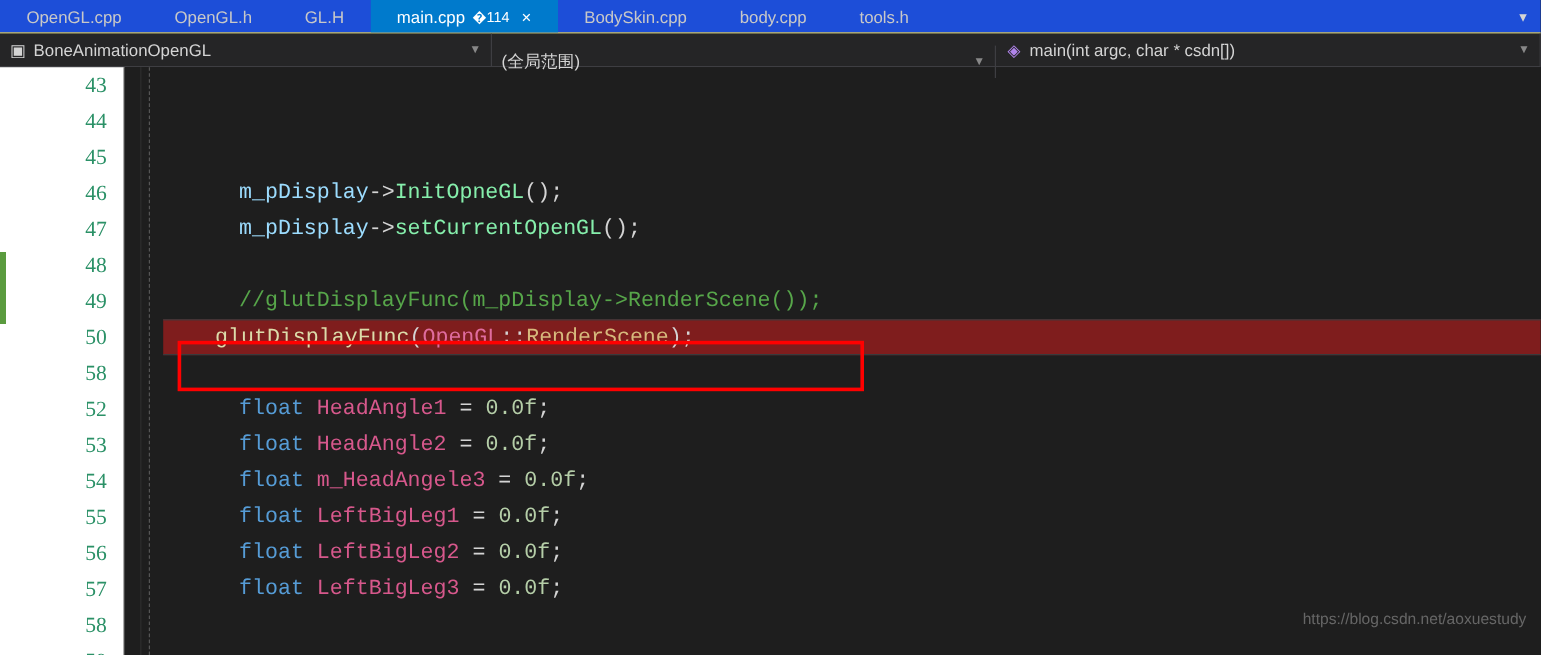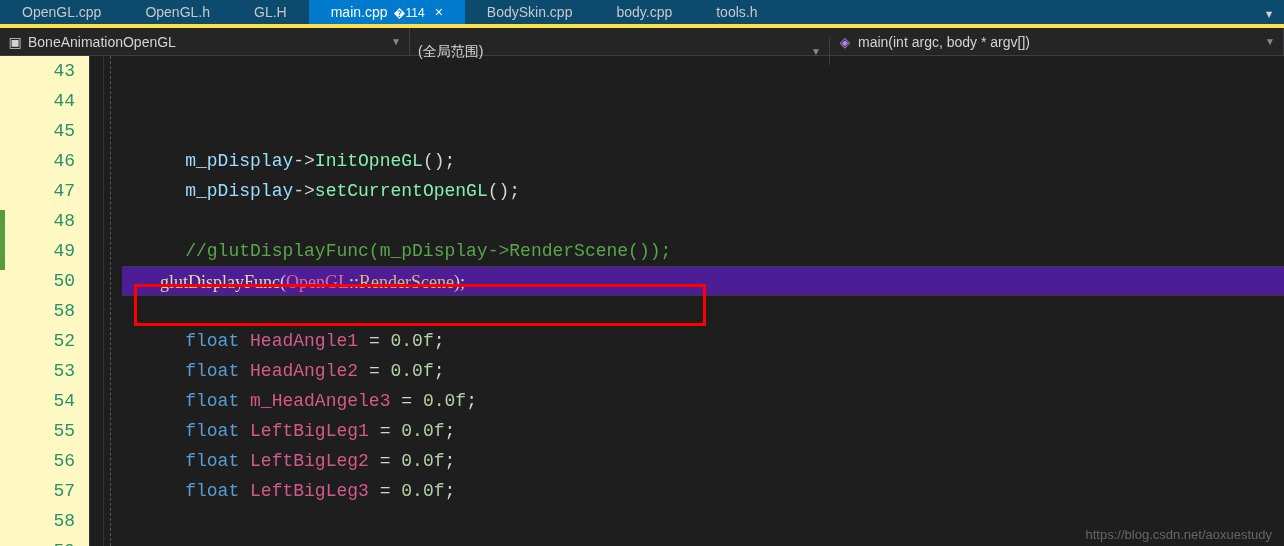--- a/index.html
+++ b/index.html
@@ -7,24 +7,24 @@
       font-family: Consolas, 'Courier New', monospace;
       background: #1e1e1e;
       color: #d4d4d4;
       width: 1284px;
       height: 546px;
       overflow: hidden;
       position: relative;
     }
     .tab-bar {
       display: flex;
-      background: #0c4a6e;
+      background: #1d4ed8;
       height: 28px;
       align-items: stretch;
-      border-bottom: 4px solid #fde047;
+      border-bottom: 1px solid #fde047;
     }
     .tab {
       padding: 4px 22px;
       color: #c8c8c8;
       font-size: 14px;
       cursor: pointer;
       display: flex;
       align-items: center;
       gap: 6px;
       font-family: 'Segoe UI', sans-serif;
@@ -73,26 +73,27 @@
       margin-left: auto;
       font-size: 10px;
       color: #888;
     }
     .editor-area {
       display: flex;
       height: calc(100% - 56px);
       background: #1e1e1e;
     }
     .gutter {
-      width: 90px;
-      background: #fef9c3;
+      width: 104px;
+      background: #ffffff;
       text-align: right;
       padding-right: 14px;
       border-right: 1px solid #333;
       flex-shrink: 0;
+      font-family: Liberation Serif, serif;
     }
     .line-num {
       color: #2b9167;
       font-size: 18px;
       line-height: 30px;
       height: 30px;
       font-weight: 500;
     }
     .margin-strip {
       width: 14px;
@@ -125,27 +126,25 @@
       position: relative;
       font-size: 18px;
       line-height: 30px;
     }
     .code-line {
       height: 30px;
       white-space: pre;
       position: relative;
     }
     .code-line.current {
-      background: #4c1d95;
+      background: #7f1d1d;
       margin-left: -20px;
-      padding-left: 20px;
       border: 1px solid #3a3a3c;
       border-left: none;
       border-right: none;
-      font-family: Liberation Serif, serif;
     }
     .highlight-box {
       position: absolute;
       border: 3px solid #ff0000;
       pointer-events: none;
       z-index: 10;
     }
     .c-comment { color: #57a64a; }
     .c-var { color: #9cdcfe; }
     .c-op { color: #d4d4d4; }
@@ -153,21 +152,21 @@
     .c-punct { color: #d4d4d4; }
     .c-func { color: #dcdcaa; }
     .c-type { color: #e06c9e; }
     .c-scope { color: #d4d4d4; }
     .c-ident { color: #d7ba7d; }
     .c-keyword { color: #569cd6; }
     .c-field { color: #d7588c; font-weight: 500; }
     .c-number { color: #b5cea8; }
     .watermark {
       position: absolute;
-      bottom: 4px;
+      bottom: 23px;
       right: 12px;
       color: #666;
       font-size: 13px;
       font-family: 'Segoe UI', sans-serif;
       z-index: 20;
     }
   </style>
 </head>
 <body>
 
@@ -203,21 +202,21 @@
     <span class="nav-icon">▣</span>
     <span>BoneAnimationOpenGL</span>
     <span class="nav-dropdown">▼</span>
   </div>
   <div class="nav-section scope2">
     <span>(全局范围)</span>
     <span class="nav-dropdown">▼</span>
   </div>
   <div class="nav-section scope3">
     <span class="nav-icon cube">◈</span>
-    <span>main(int argc, body * argv[])</span>
+    <span>main(int argc, char * csdn[])</span>
     <span class="nav-dropdown">▼</span>
   </div>
 </div>
 
 <div class="editor-area">
   <div class="gutter">
     <div class="line-num">43</div>
     <div class="line-num">44</div>
     <div class="line-num">45</div>
     <div class="line-num">46</div>

